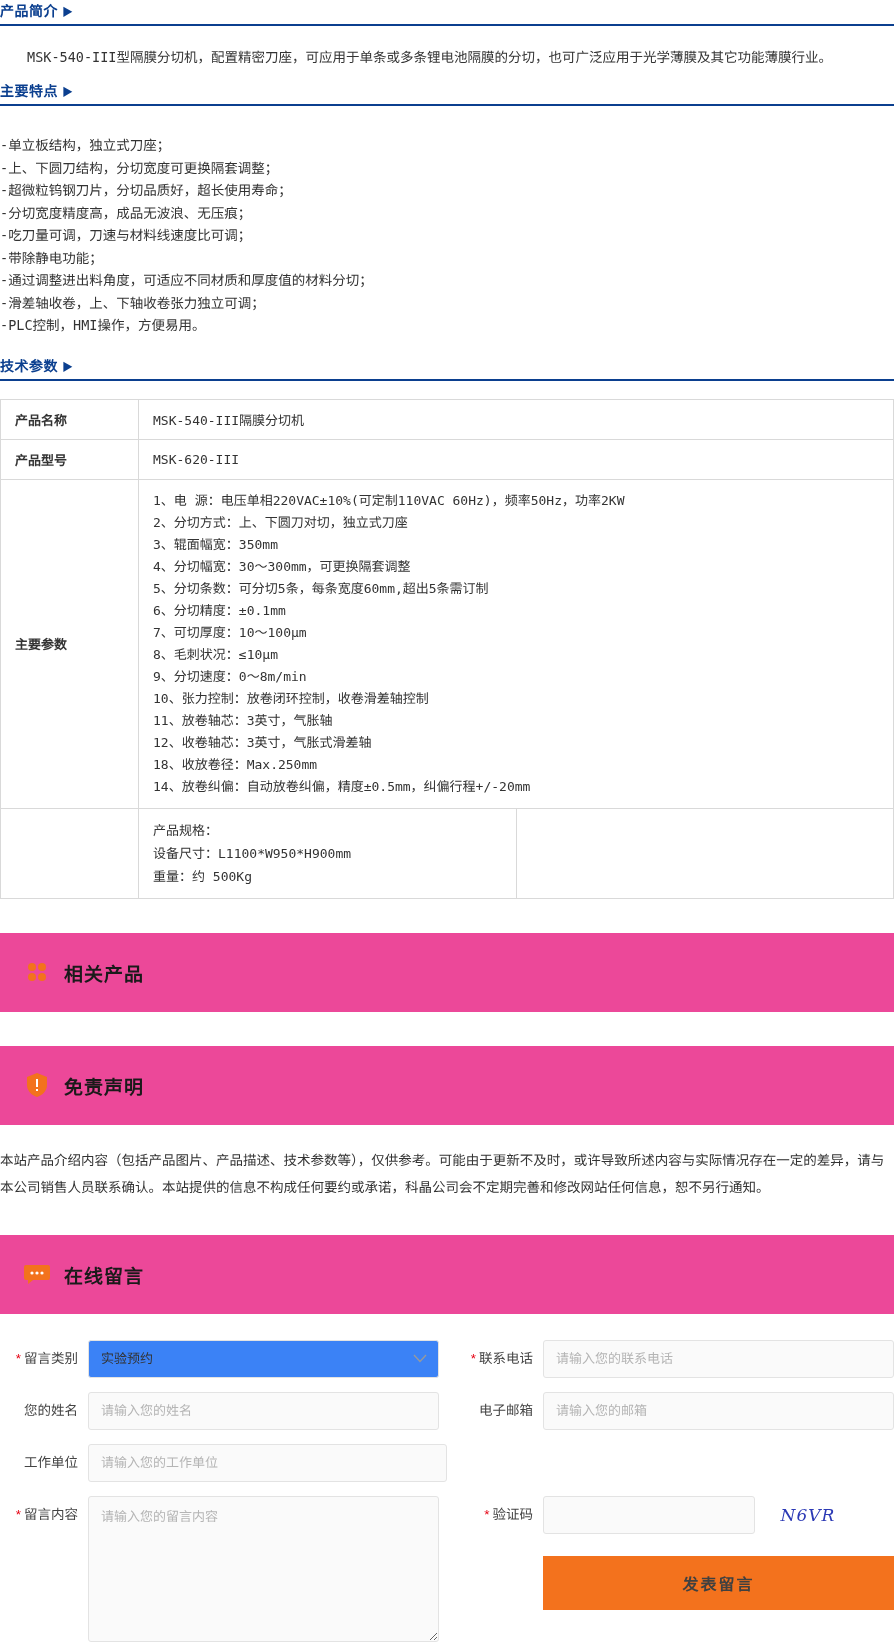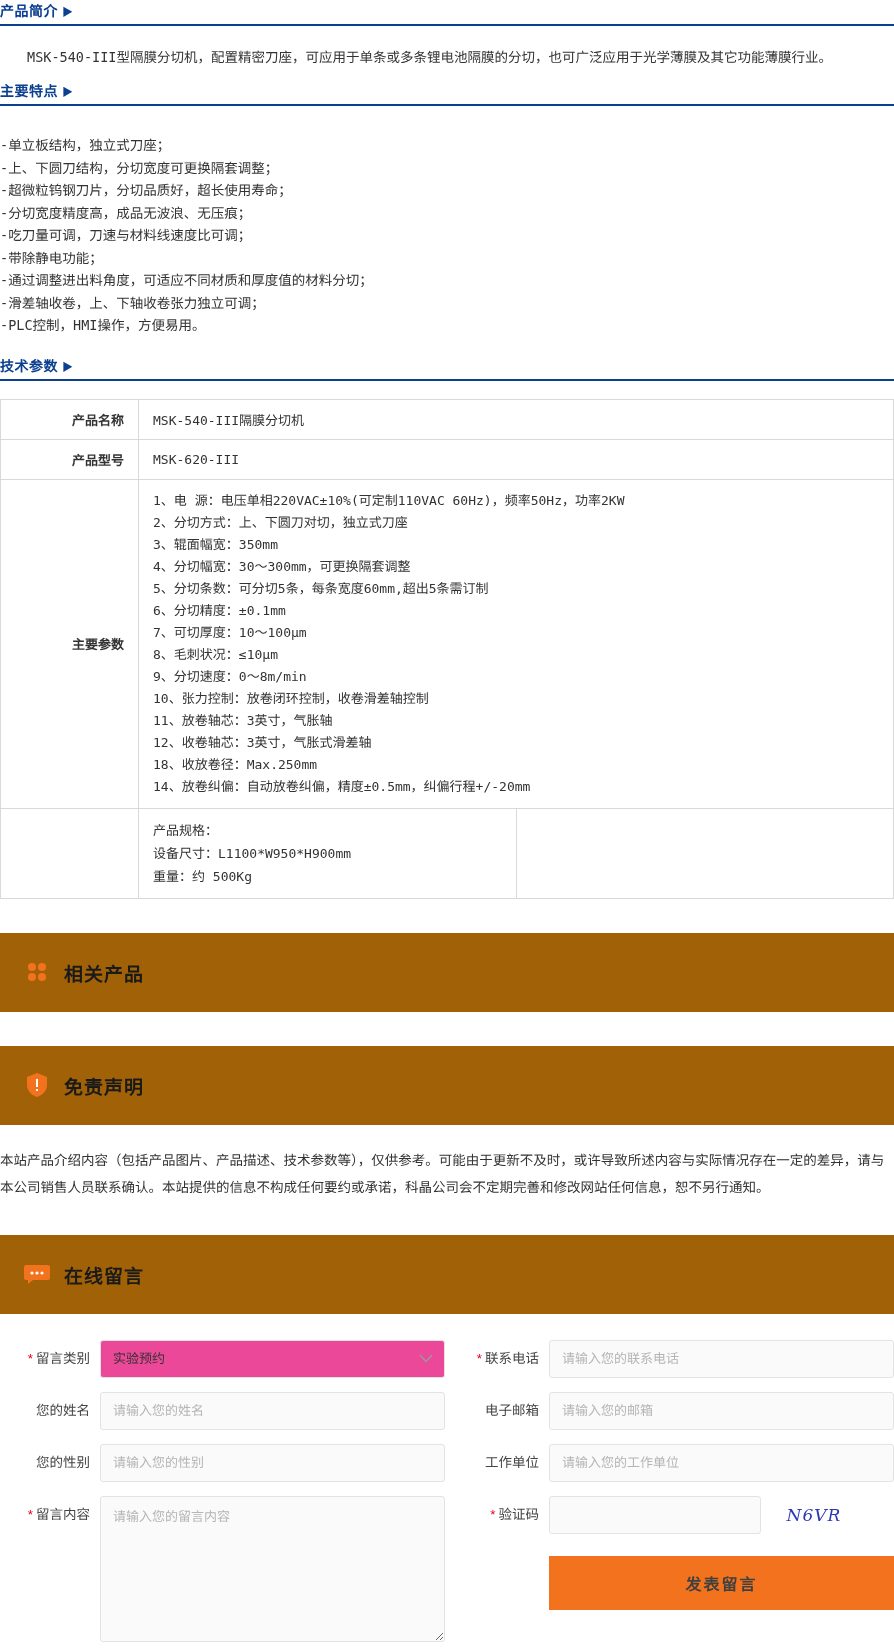--- a/index.html
+++ b/index.html
@@ -57,35 +57,35 @@
   table.spec td {
     border: 1px solid #d9d9d9;
     vertical-align: middle;
     padding: 10px 14px;
     font-size: 13px;
     font-family: "DejaVu Sans Mono", monospace;
     color: #333;
   }
   td.lab {
     width: 138px;
-    text-align: right;
+    text-align: left;
     font-weight: bold;
     color: #0b3f8f;
     font-family: "Liberation Sans", sans-serif;
     font-size: 13.5px;
   }
   td.params { line-height: 22px; }
   td.params .pl { white-space: pre-wrap; }
   td.spec-detail { line-height: 23px; margin-left: 40px; }
   td.blank-lab { width: 138px; }
   td.blank-right { width: 285px; }
 
   
   .panel {
-    background: #a16207;
+    background: #ec4899;
     margin-top: 34px;
     padding: 26px 24px;
     display: flex;
     align-items: center;
     gap: 14px;
   }
   .panel-title {
     font-size: 19px;
     font-weight: bold;
     color: #1a1a1a;
@@ -106,21 +106,20 @@
     color: #333;
     font-family: "DejaVu Sans Mono", monospace;
   }
 
   
   .form-wrap { margin-top: 26px; padding-bottom: 40px; }
   .frow {
     display: flex;
     gap: 16px;
     margin-bottom: 14px;
-    margin-left: 12px;
   }
   .fcell {
     display: flex;
     align-items: flex-start;
     width: 50%;
   }
   .flabel {
     width: 88px;
     flex: 0 0 88px;
     text-align: right;
@@ -143,21 +142,21 @@
     font-size: 13px;
     color: #333;
     font-family: "Liberation Sans", sans-serif;
     outline: none;
   }
   .inp::placeholder { color: #b5b5b5; }
 
   select.inp {
     appearance: none;
     -webkit-appearance: none;
-    background: #ec4899;
+    background: #3b82f6;
     color: #333;
   }
   .chev {
     position: absolute;
     right: 12px; top: 0;
     height: 38px;
     display: flex; align-items: center;
     pointer-events: none;
     color: #9a9a9a;
     font-size: 12px;
@@ -348,26 +347,20 @@
       <div class="fcell">
         <div class="flabel">电子邮箱</div>
         <div class="fctrl">
           <input class="inp" type="text" placeholder="请输入您的邮箱" style="">
         </div>
       </div>
     </div>
 
     <div class="frow">
       <div class="fcell">
-        <div class="flabel">您的性别</div>
-        <div class="fctrl">
-          <input class="inp" type="text" placeholder="请输入您的性别" style="">
-        </div>
-      </div>
-      <div class="fcell">
         <div class="flabel">工作单位</div>
         <div class="fctrl">
           <input class="inp" type="text" placeholder="请输入您的工作单位" style="">
         </div>
       </div>
     </div>
 
     <div class="frow">
       <div class="fcell">
         <div class="flabel"><span class="req">*</span><span>留言内容</span></div>

